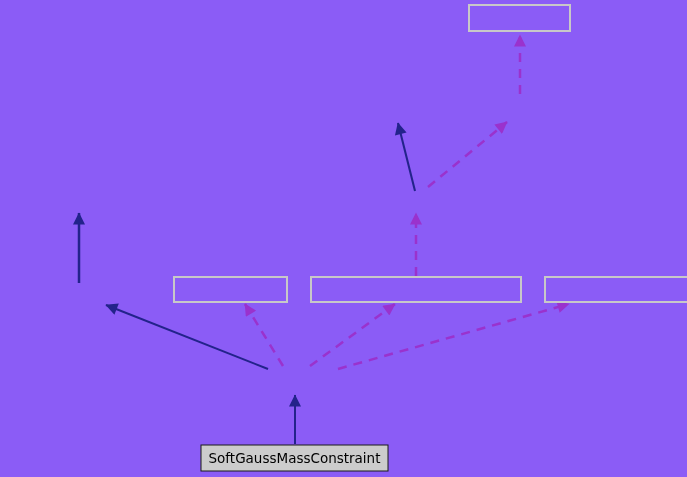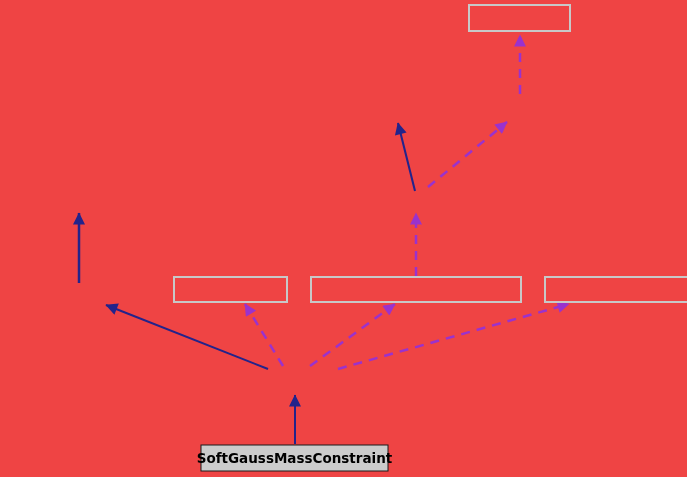--- a/index.html
+++ b/index.html
@@ -15,21 +15,21 @@
   }
   svg { display: block; }
   .node-label {
     font-family: "DejaVu Sans", "Liberation Sans", sans-serif;
     font-size: 13.5px;
   }
 </style>
 </head>
 <body>
 
-<div class="graph-wrap" style="background:#ef4444;font-weight:bold;">
+<div class="graph-wrap" style="background:#8b5cf6;">
   <svg width="687" height="477" viewBox="0 0 687 477">
     <defs>
       <marker id="arrow-blue" viewBox="0 0 10 10" refX="9.5" refY="5" markerUnits="userSpaceOnUse" markerWidth="16" markerHeight="12" orient="auto">
         <path d="M0,0 L10,5 L0,10 Z" fill="#23238b"></path>
       </marker>
       <marker id="arrow-purple" viewBox="0 0 10 10" refX="9.5" refY="5" markerUnits="userSpaceOnUse" markerWidth="16" markerHeight="12" orient="auto">
         <path d="M0,0 L10,5 L0,10 Z" fill="#9a32cd"></path>
       </marker>
     </defs>
 

